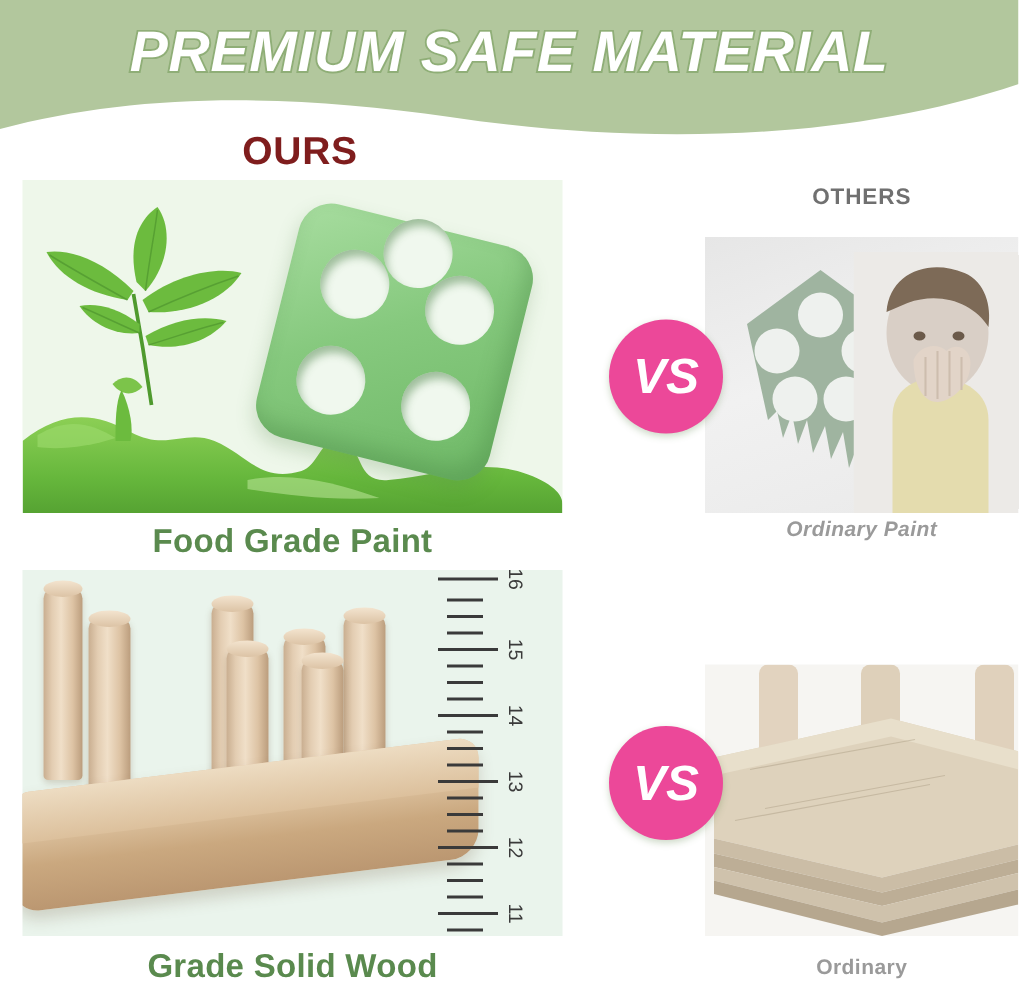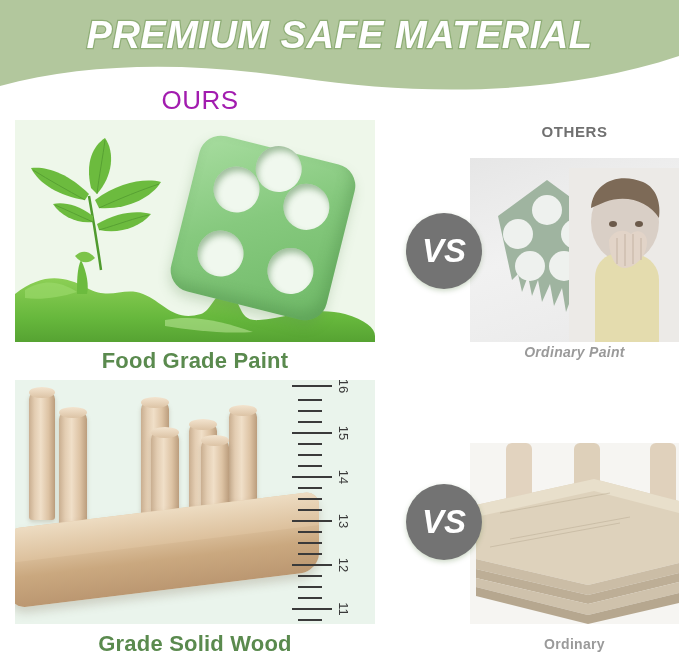--- a/index.html
+++ b/index.html
@@ -22,21 +22,21 @@
     color:#ffffff;
     -webkit-text-stroke:2.5px #8fae77;
     paint-order:stroke fill;
     font-family:"Liberation Sans", sans-serif;
     font-style:italic;
   }
 
   
   .label-ours{
     position:absolute;left:0;top:85px;width:400px;text-align:center;
-    font-size:26px;font-weight:normal;color:#a21caf;letter-spacing:0.5px;
+    font-size:26px;font-weight:bold;color:#7f1d1d;letter-spacing:0.5px;
   }
   .label-others{
     position:absolute;left:470px;top:123px;width:209px;text-align:center;
     font-size:15px;font-weight:bold;color:#707070;letter-spacing:0.6px;
   }
 
   
   .panel{position:absolute;overflow:hidden;}
 
   .panel-ours-top{left:15px;top:120px;width:360px;height:222px;background:#eef7ea;}
@@ -96,21 +96,21 @@
     border-radius:10px 14px 0 0;
   }
   .ruler{position:absolute;right:22px;top:-2px;width:70px;height:250px;}
 
   
   .plywood{position:absolute;inset:0;}
 
   
   .vs-badge{
     position:absolute;border-radius:50%;
-    background:#737373;
+    background:#ec4899;
     display:flex;align-items:center;justify-content:center;
     color:#ffffff;font-weight:bold;font-style:italic;
     font-family:"Liberation Sans", sans-serif;
     box-shadow:0 2px 5px rgba(90,130,70,.3);
   }
   .vs-top{left:406px;top:213px;width:76px;height:76px;font-size:33px;}
   .vs-bottom{left:406px;top:484px;width:76px;height:76px;font-size:33px;}
 
   
   .cap-green{

